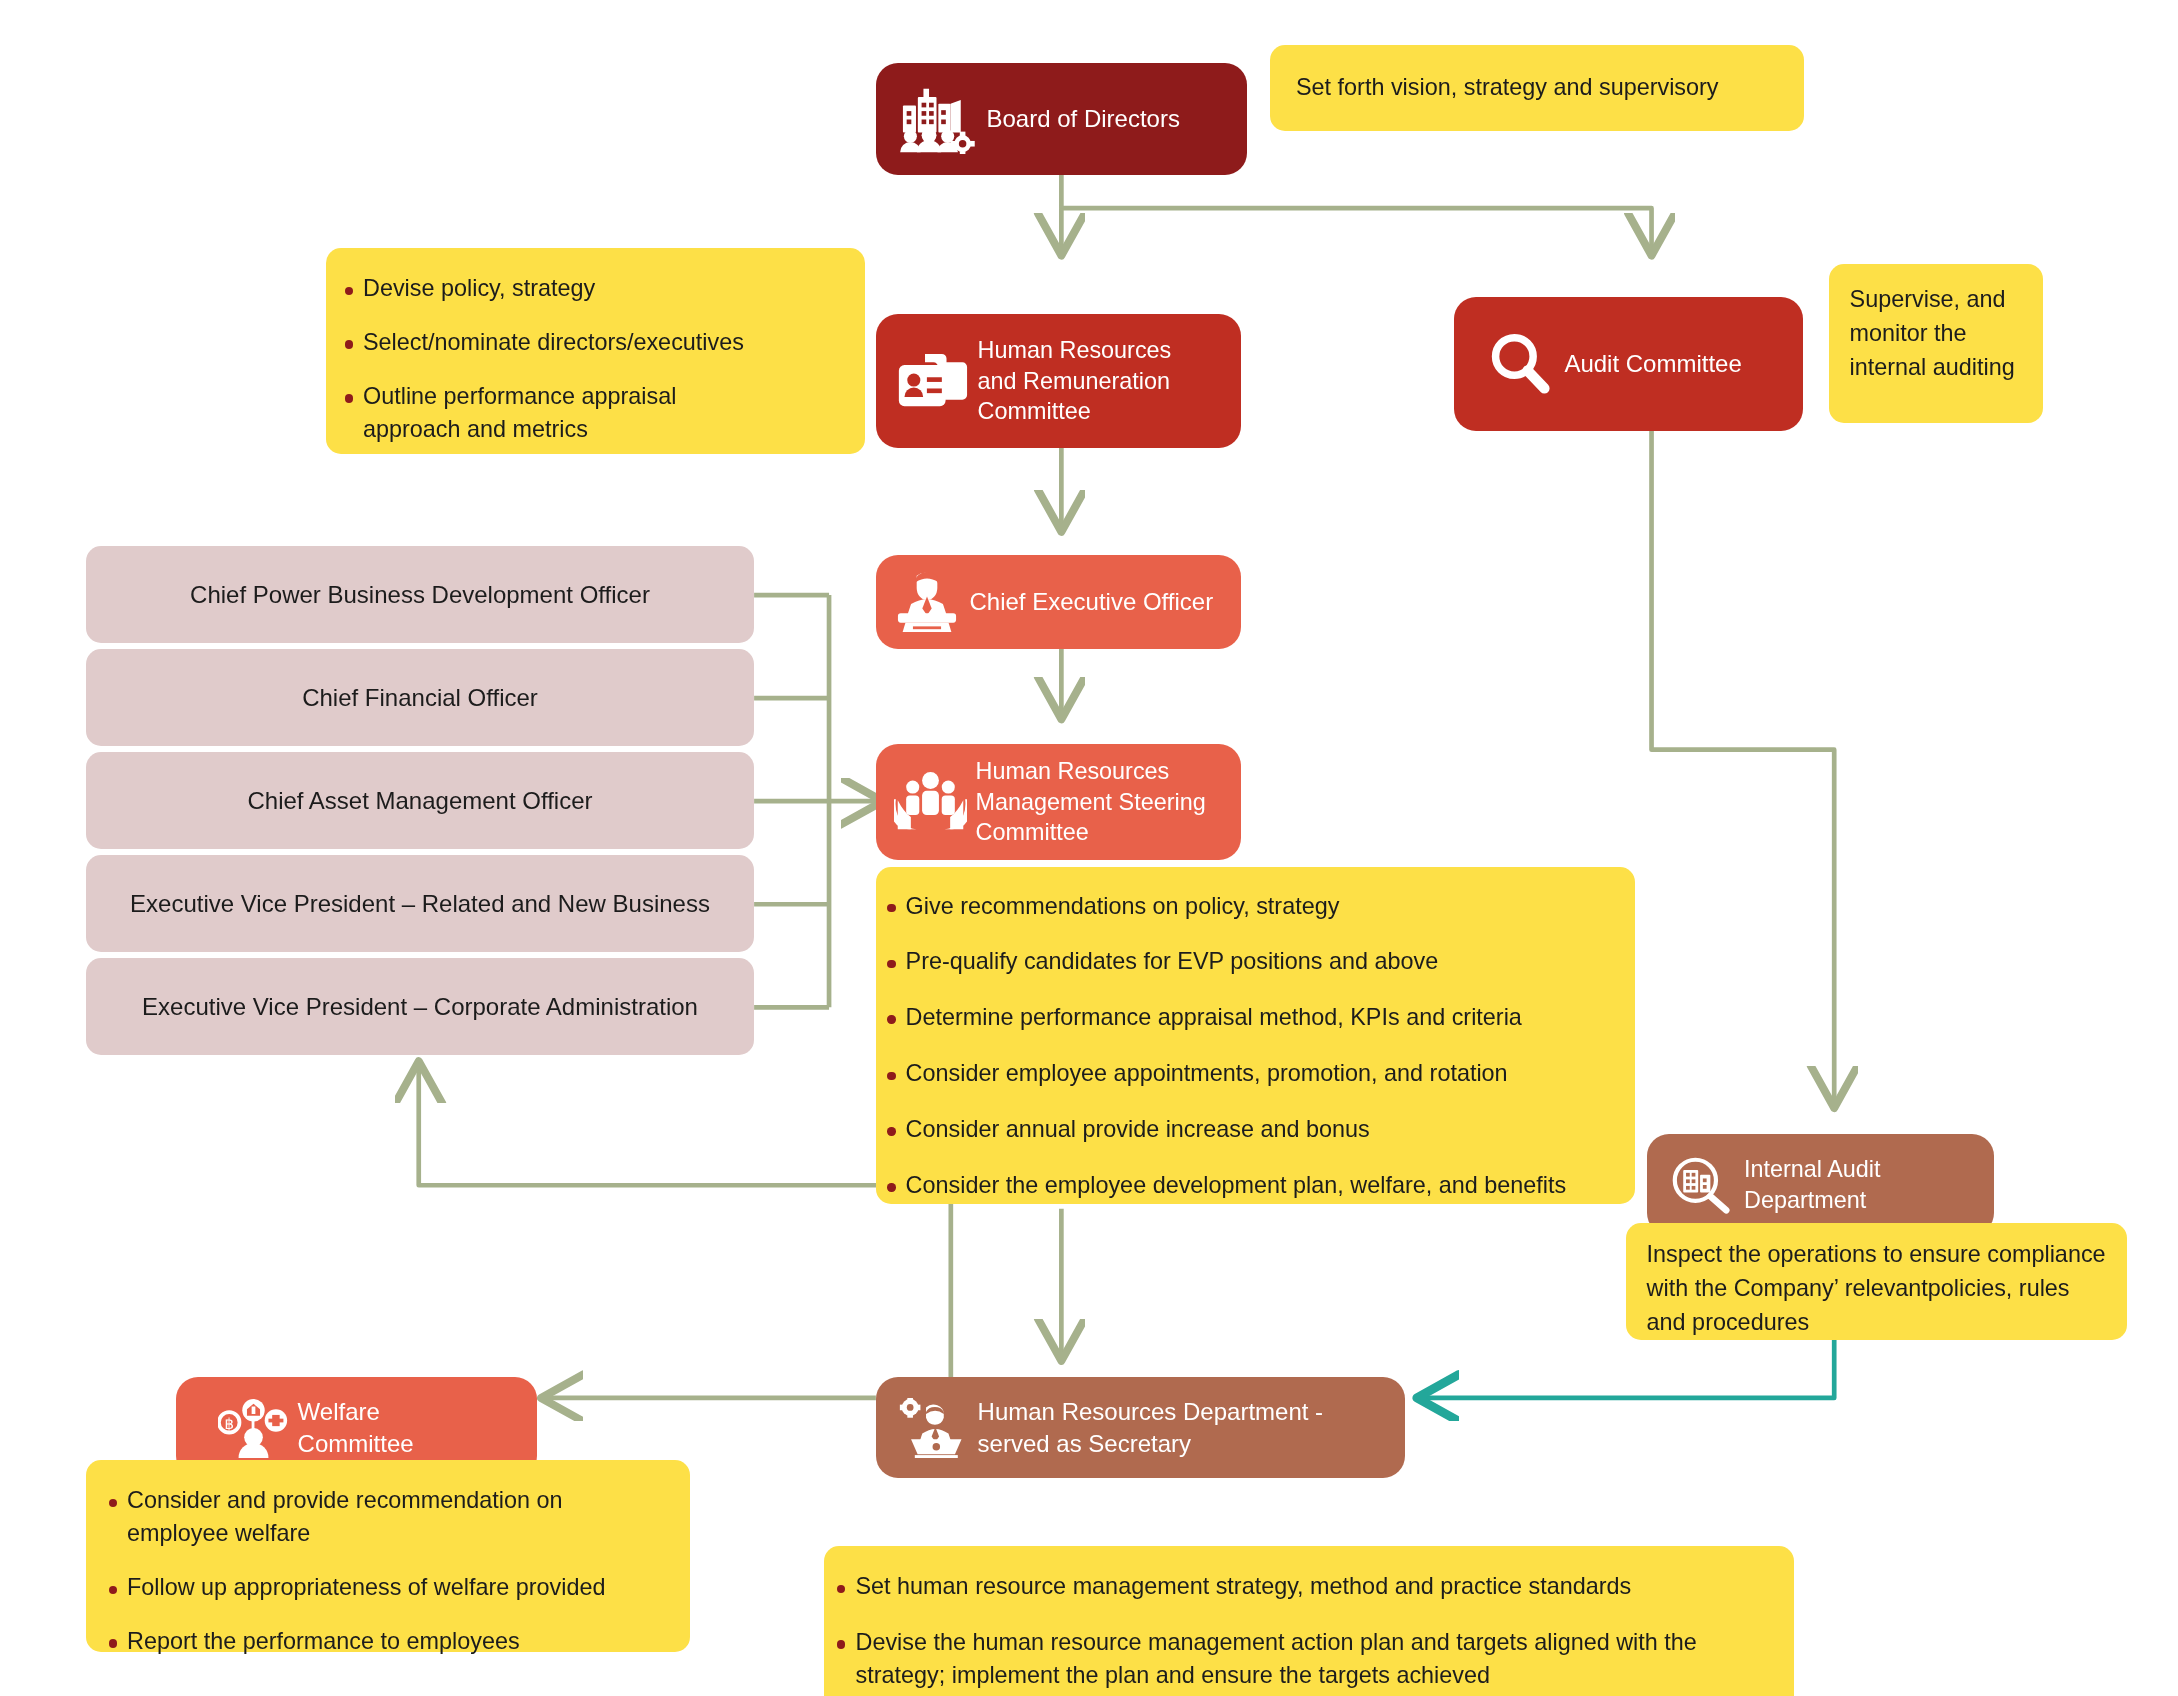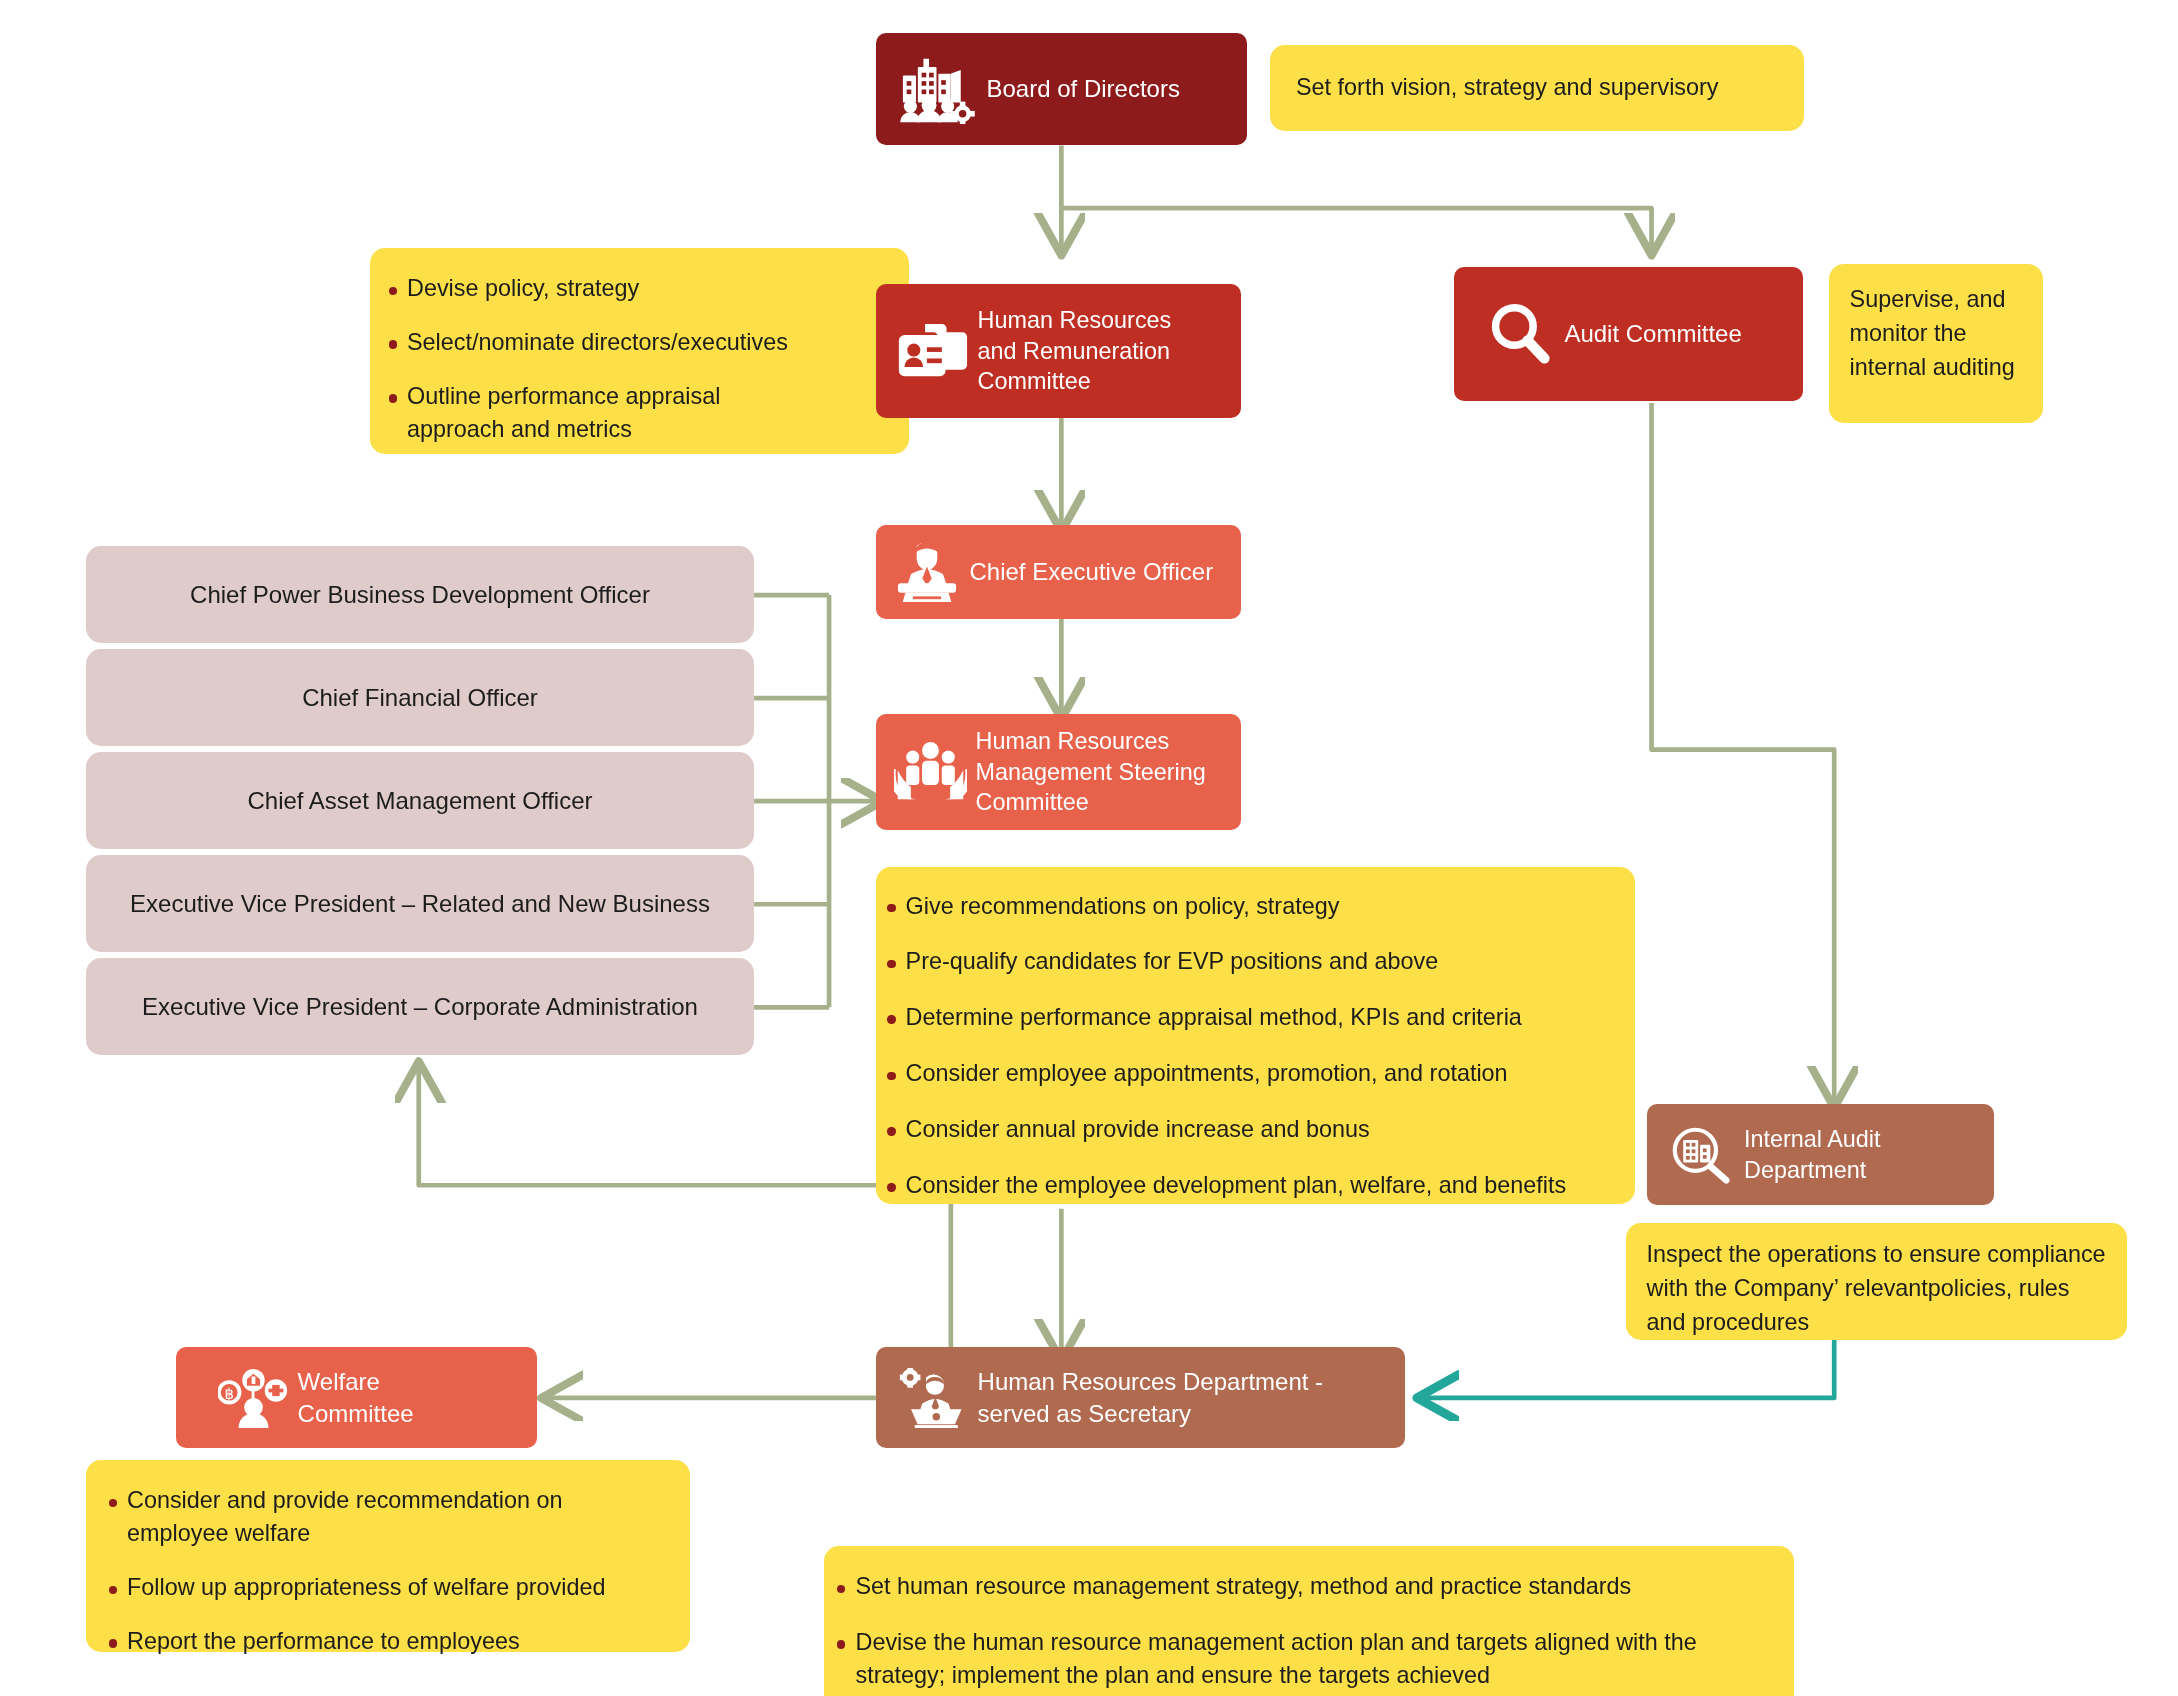--- a/index.html
+++ b/index.html
@@ -1,20 +1,20 @@
 <!DOCTYPE html>
 <html style="font-size:15px"><head>
 <meta charset="utf-8">
 <style>
   html,body{margin:0;padding:0;background:#ffffff;}
   body{font-family:"Liberation Sans","DejaVu Sans",sans-serif;}
   #canvas{position:relative;width:2178px;height:1697px;background:#ffffff;overflow:hidden;}
   svg.wires{position:absolute;left:0;top:0;width:2178px;height:1697px;pointer-events:none;}
 
-  .node{position:absolute;box-sizing:border-box;border-radius:10px;display:flex;align-items:center;}
+  .node{position:absolute;box-sizing:border-box;border-radius:22px;display:flex;align-items:center;margin-top:30px;}
   .node .ico{flex:0 0 auto;display:flex;align-items:center;justify-content:center;}
   .node .lbl{color:#ffffff;line-height:1.30;}
 
   
   .c-darkred{background:#8e1b1b;}
   .c-red{background:#bf2e22;}
   .c-salmon{background:#e8614a;}
   .c-brown{background:#b06a4f;}
 
   .note{position:absolute;box-sizing:border-box;border-radius:15px;background:#fde047;color:#1c1c1c;}
@@ -112,21 +112,21 @@
         </g>
       </svg>
     </span>
     <span class="lbl" style="font-size:24px;margin-left:7.5px;">Board of Directors</span>
   </div>
 
   <div class="note" style="left:1270px;top:45px;width:534px;height:86px;padding:0 26px;display:flex;align-items:center;">
     <span class="txt" style="font-size:23.4px;">Set forth vision, strategy and supervisory</span>
   </div>
 
-  <div class="note" style="left:326px;top:248px;width:539px;height:206px;padding:24px 16px 0 13px;margin-left:44px;">
+  <div class="note" style="left:326px;top:248px;width:539px;height:206px;padding:24px 16px 0 13px;">
     <ul class="blist" style="font-size:23.4px;">
       <li style="margin-bottom:20.6px;">Devise policy, strategy</li>
       <li style="margin-bottom:20.6px;">Select/nominate directors/executives</li>
       <li style="width:375px;">Outline performance appraisal approach and metrics</li>
     </ul>
   </div>
 
   <div class="node c-red" style="left:876px;top:284px;width:365px;height:134px;padding:0 13px 0 17px;">
     <span class="ico" style="width:79px;height:62px;">
       <svg width="71" height="58" viewBox="0 0 76 62" fill="#ffffff">

